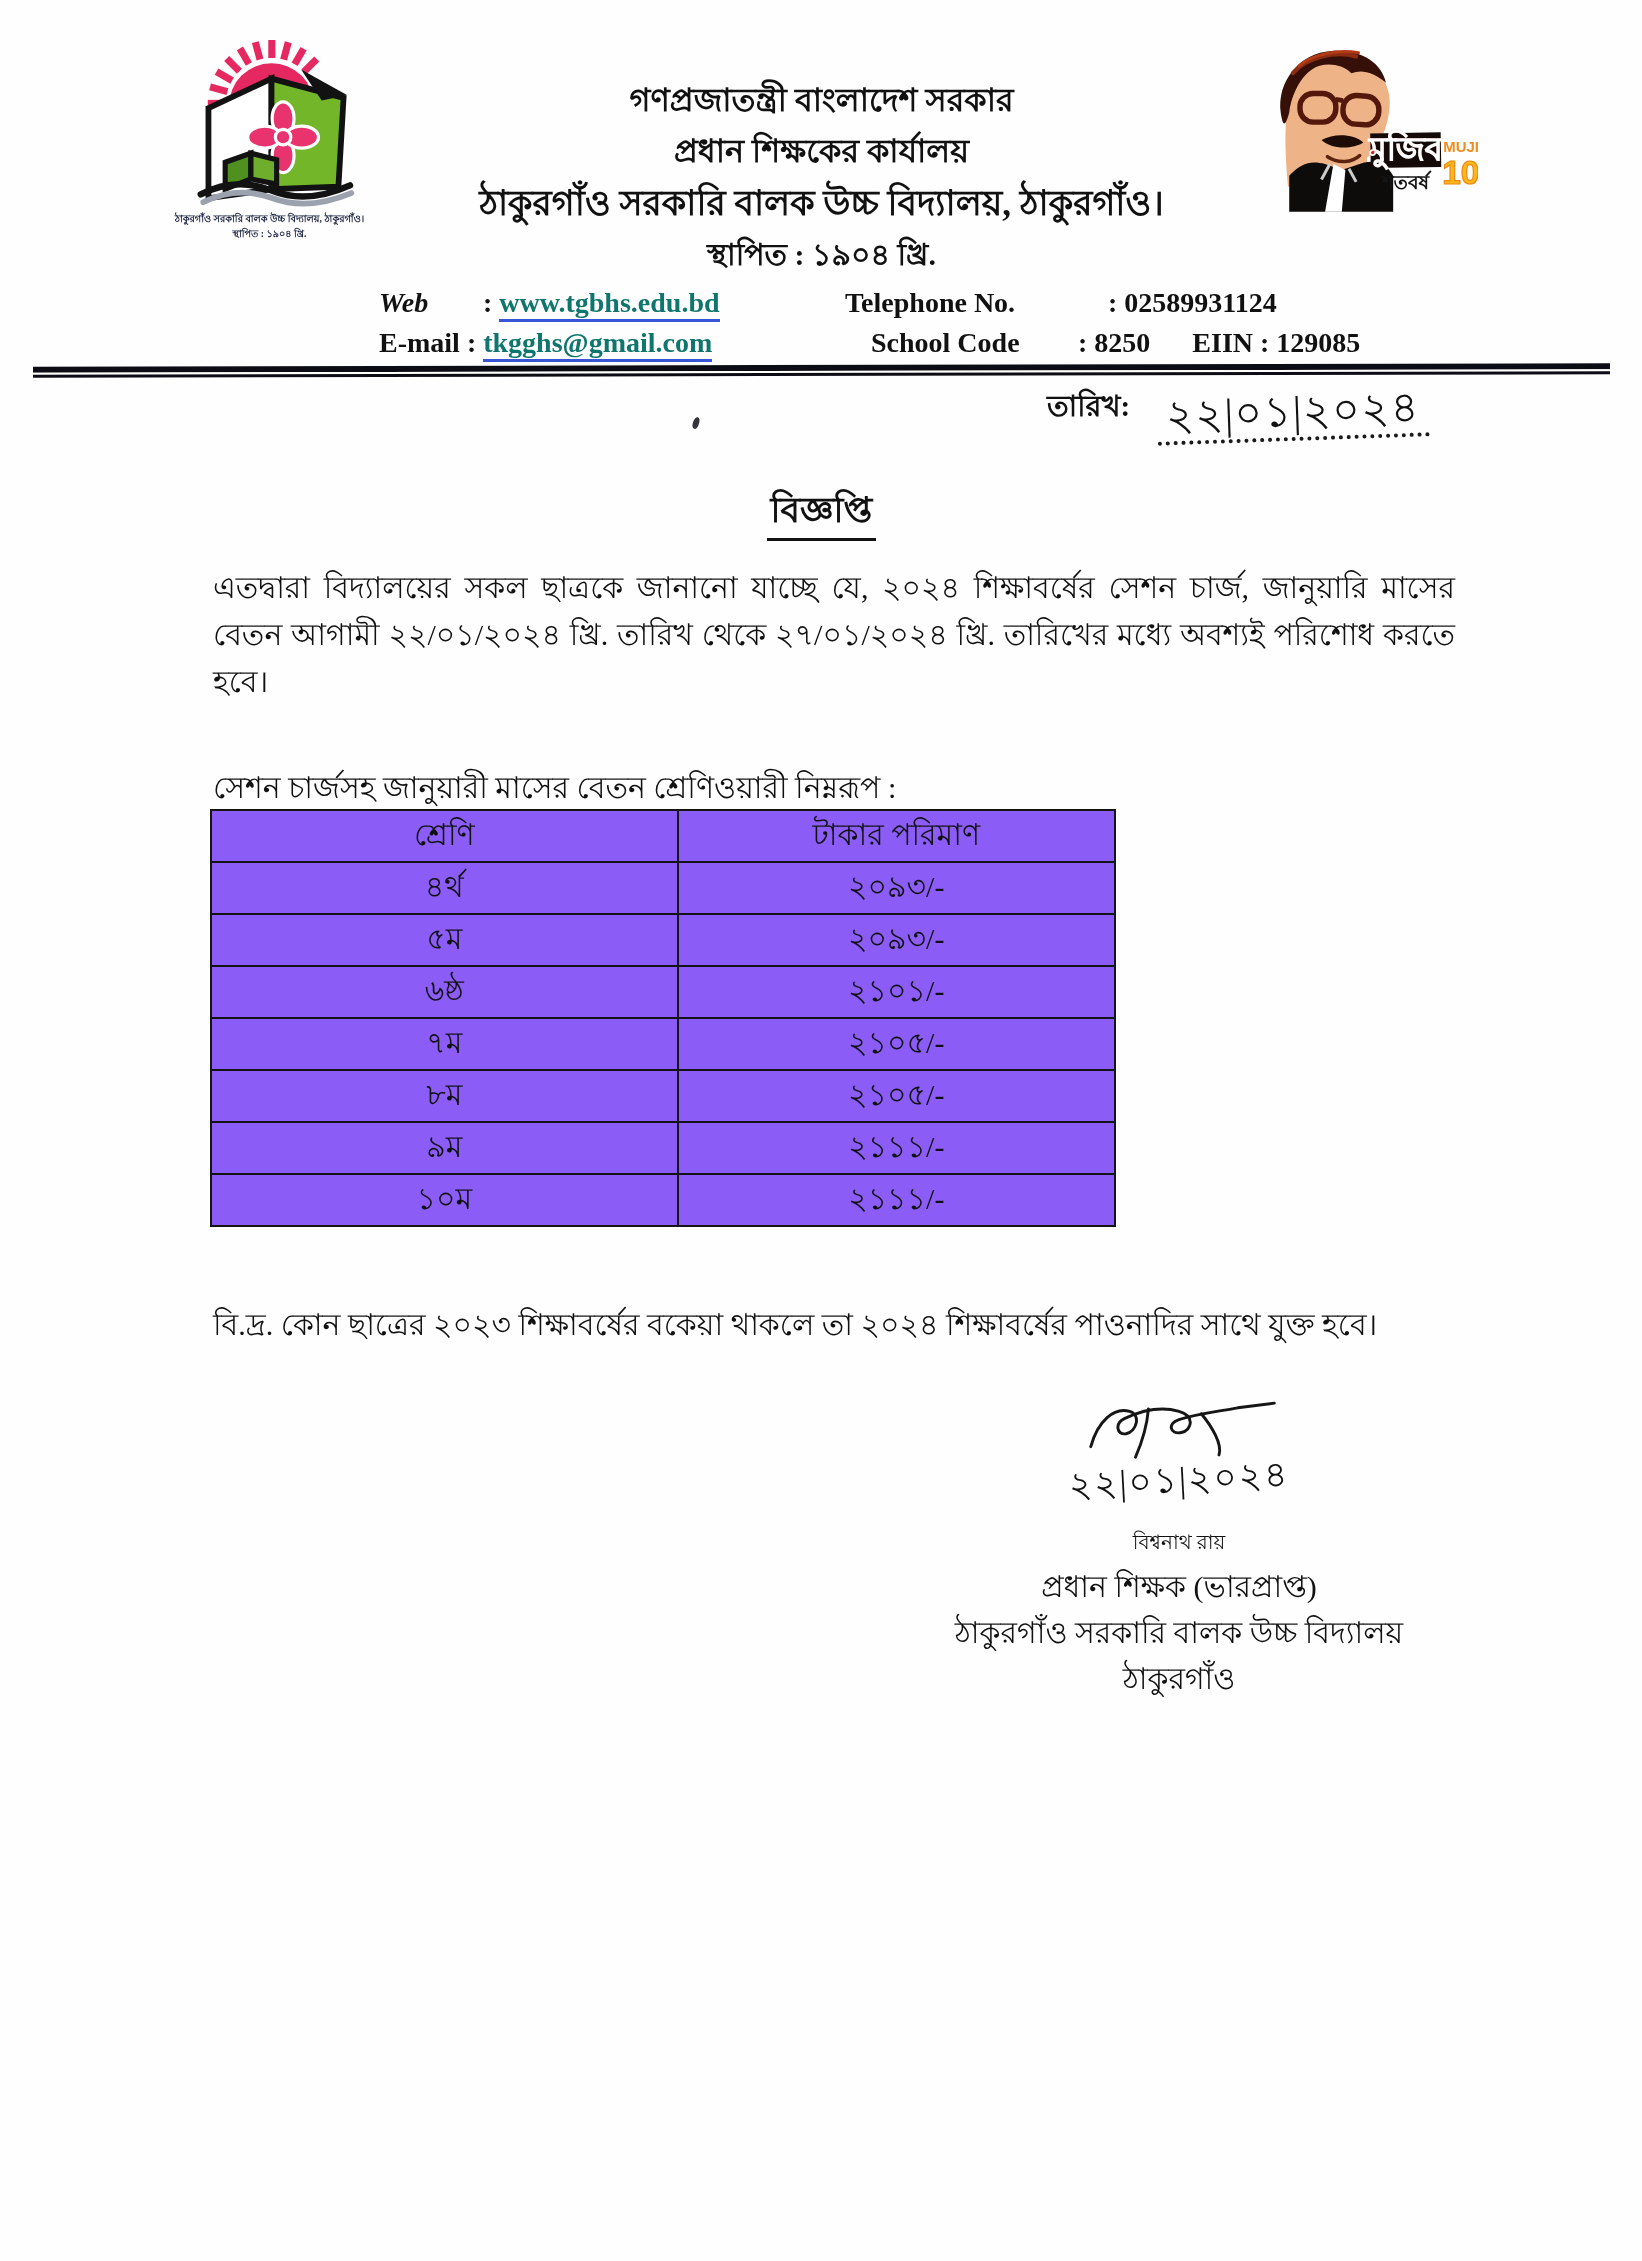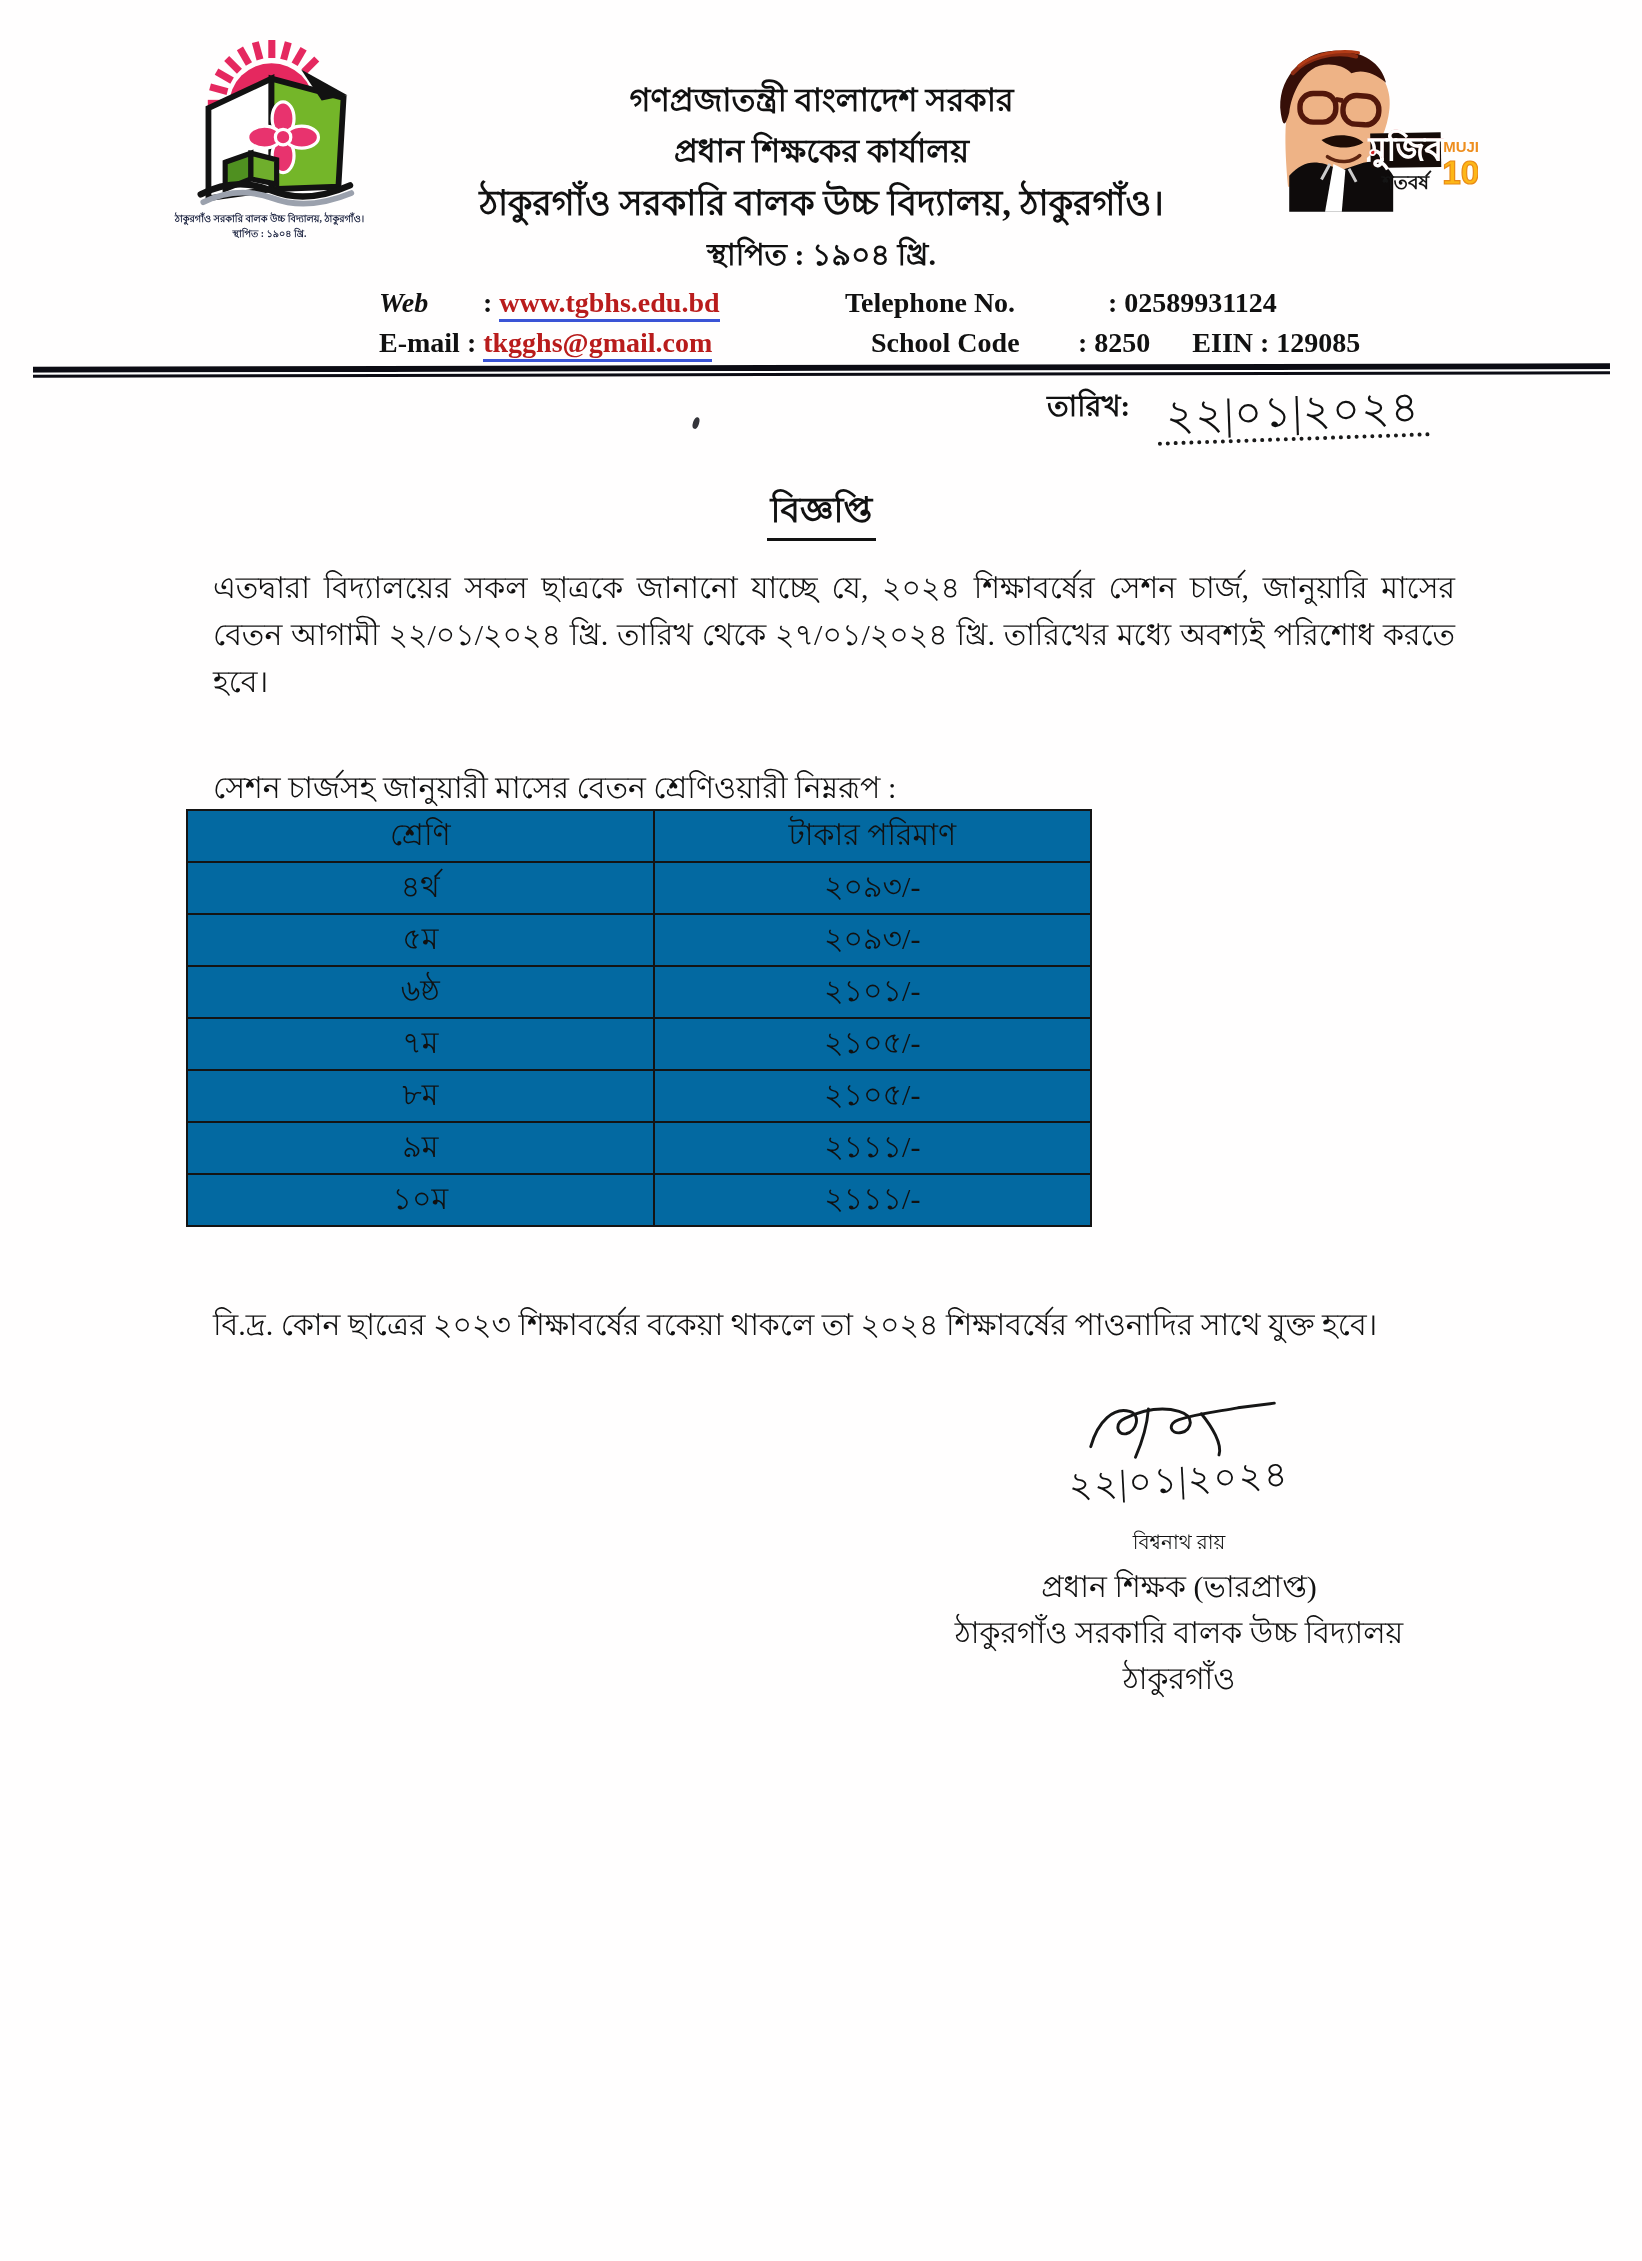--- a/index.html
+++ b/index.html
@@ -16,21 +16,21 @@
   .head-center .h1{font-size:32px;line-height:51px;}
   .head-center .h2{font-size:32px;line-height:51px;}
   .head-center .h3{font-size:35px;line-height:53px;}
   .head-center .h4{font-size:30px;line-height:49px;}
 
   
   .contact{position:absolute;top:283px;left:0;right:0;font-weight:bold;font-size:28px;}
   .contact-left{position:absolute;left:379px;top:0;width:425px;}
   .contact-left .crow{line-height:40px;white-space:nowrap;}
   .lbl-web{display:inline-block;width:97px;font-style:italic;}
-  .link{color:#b91c1c;border-bottom:3.2px solid #3a54d6;padding-bottom:0.6px;}
+  .link{color:#0f766e;border-bottom:3.2px solid #3a54d6;padding-bottom:0.6px;}
   .contact-right{position:absolute;left:845px;top:0;width:631px;}
   .contact-right .crow{line-height:40px;white-space:nowrap;}
   .lbl-tel{display:inline-block;width:256px;}
   .lbl-school{display:inline-block;width:200px;margin-left:26px;}
   .eiin{margin-left:35px;}
 
   
   .rule{position:absolute;top:365px;left:33px;width:1577px;transform:rotate(-0.12deg);}
   .rule .r1{height:6.4px;background:#0c0c14;}
   .rule .r2{height:1.9px;background:#ffffff;}
@@ -45,21 +45,21 @@
          transform:rotate(18deg);border-radius:45%;}
 
   
   .title-wrap{position:absolute;top:483px;left:0;right:0;text-align:center;}
   .title-wrap span{font-size:35px;font-weight:bold;border-bottom:3.2px solid #121212;padding:0 3.9px 7.7px 3.9px;}
 
   .body-par{position:absolute;top:564px;left:213px;width:1242px;font-size:30px;line-height:47px;text-align:justify;}
   .table-intro{position:absolute;top:764px;left:213px;font-size:30px;}
 
   
-  .fee-table{position:absolute;top:809px;left:186px;width:902px;border:2.6px solid #141414;background:#0369a1;}
+  .fee-table{position:absolute;top:809px;left:210px;width:902px;border:2.6px solid #141414;background:#8b5cf6;}
   .trow{display:flex;height:50px;border-bottom:2.6px solid #141414;}
   .trow:last-child{border-bottom:none;}
   .tcell{display:flex;align-items:center;justify-content:center;font-size:30px;}
   .tc1{width:51.5%;border-right:2.6px solid #141414;}
   .tc2{flex:1;}
 
   
   .note{position:absolute;top:1299px;left:213px;width:1242px;font-size:30px;line-height:52px;text-align:justify;}
 
   

